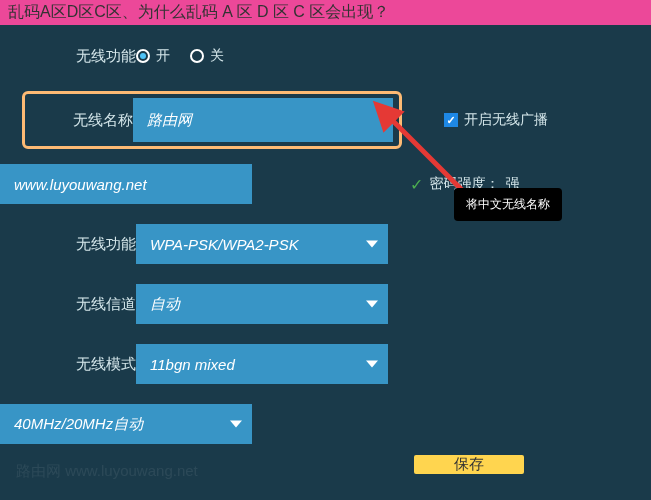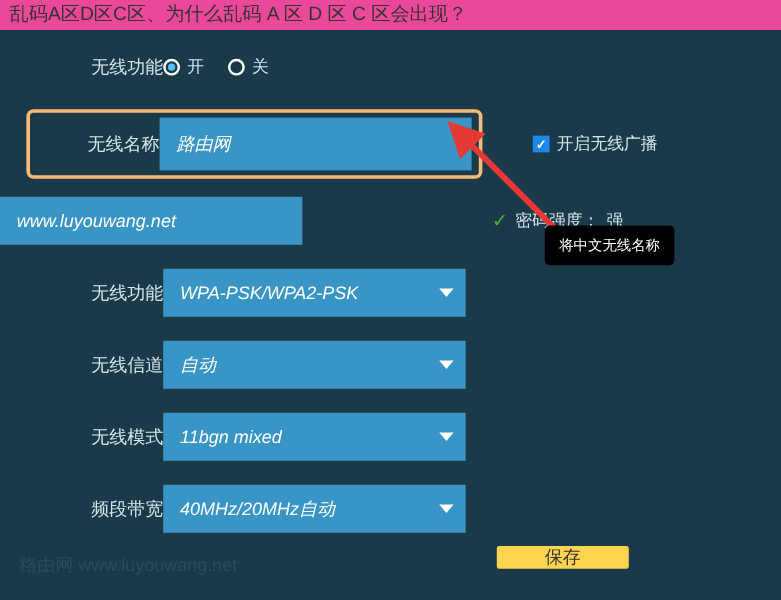--- a/index.html
+++ b/index.html
@@ -237,21 +237,20 @@
 
   <div class="row">
     <span class="label">无线模式</span>
     <div class="input-wrap">
       <span class="input-val">11bgn mixed</span>
       <span class="select-caret"></span>
     </div>
   </div>
 
   <div class="row">
-    <span class="label">频段带宽</span>
     <div class="input-wrap">
       <span class="input-val">40MHz/20MHz自动</span>
       <span class="select-caret"></span>
     </div>
   </div>
 
 </div>
 
 <svg class="arrow-svg" width="110" height="110">
   <defs>

